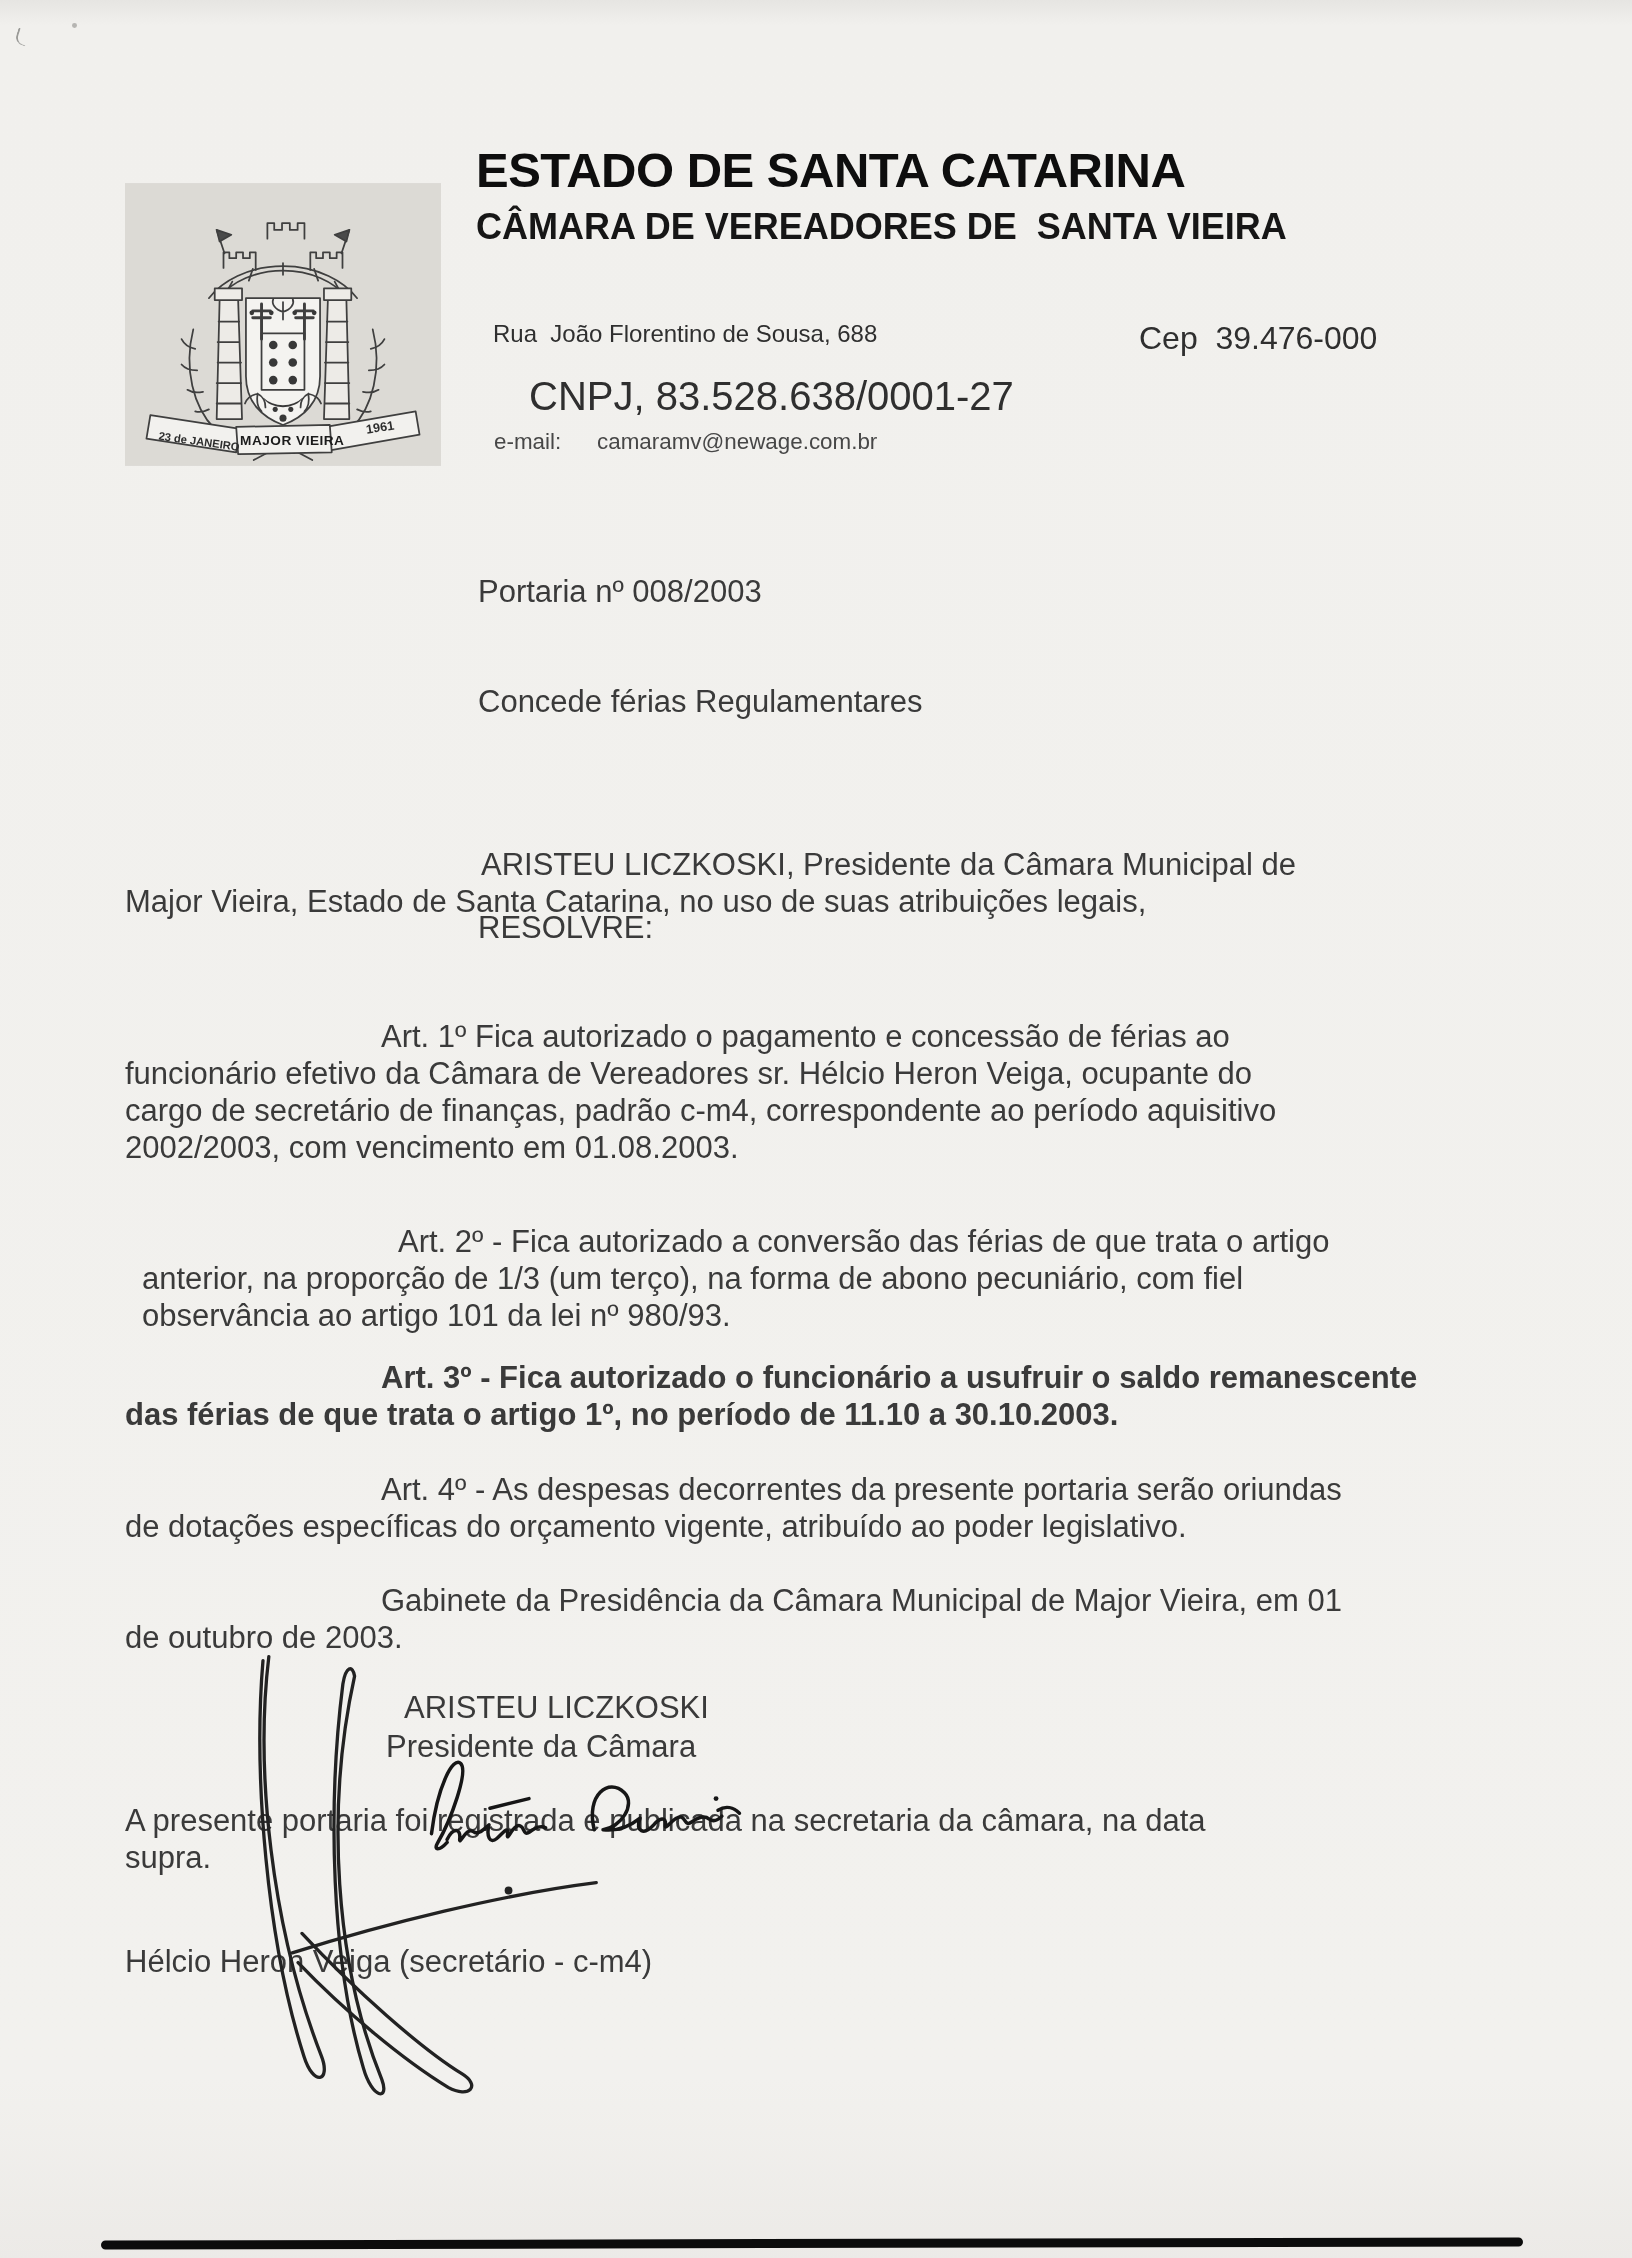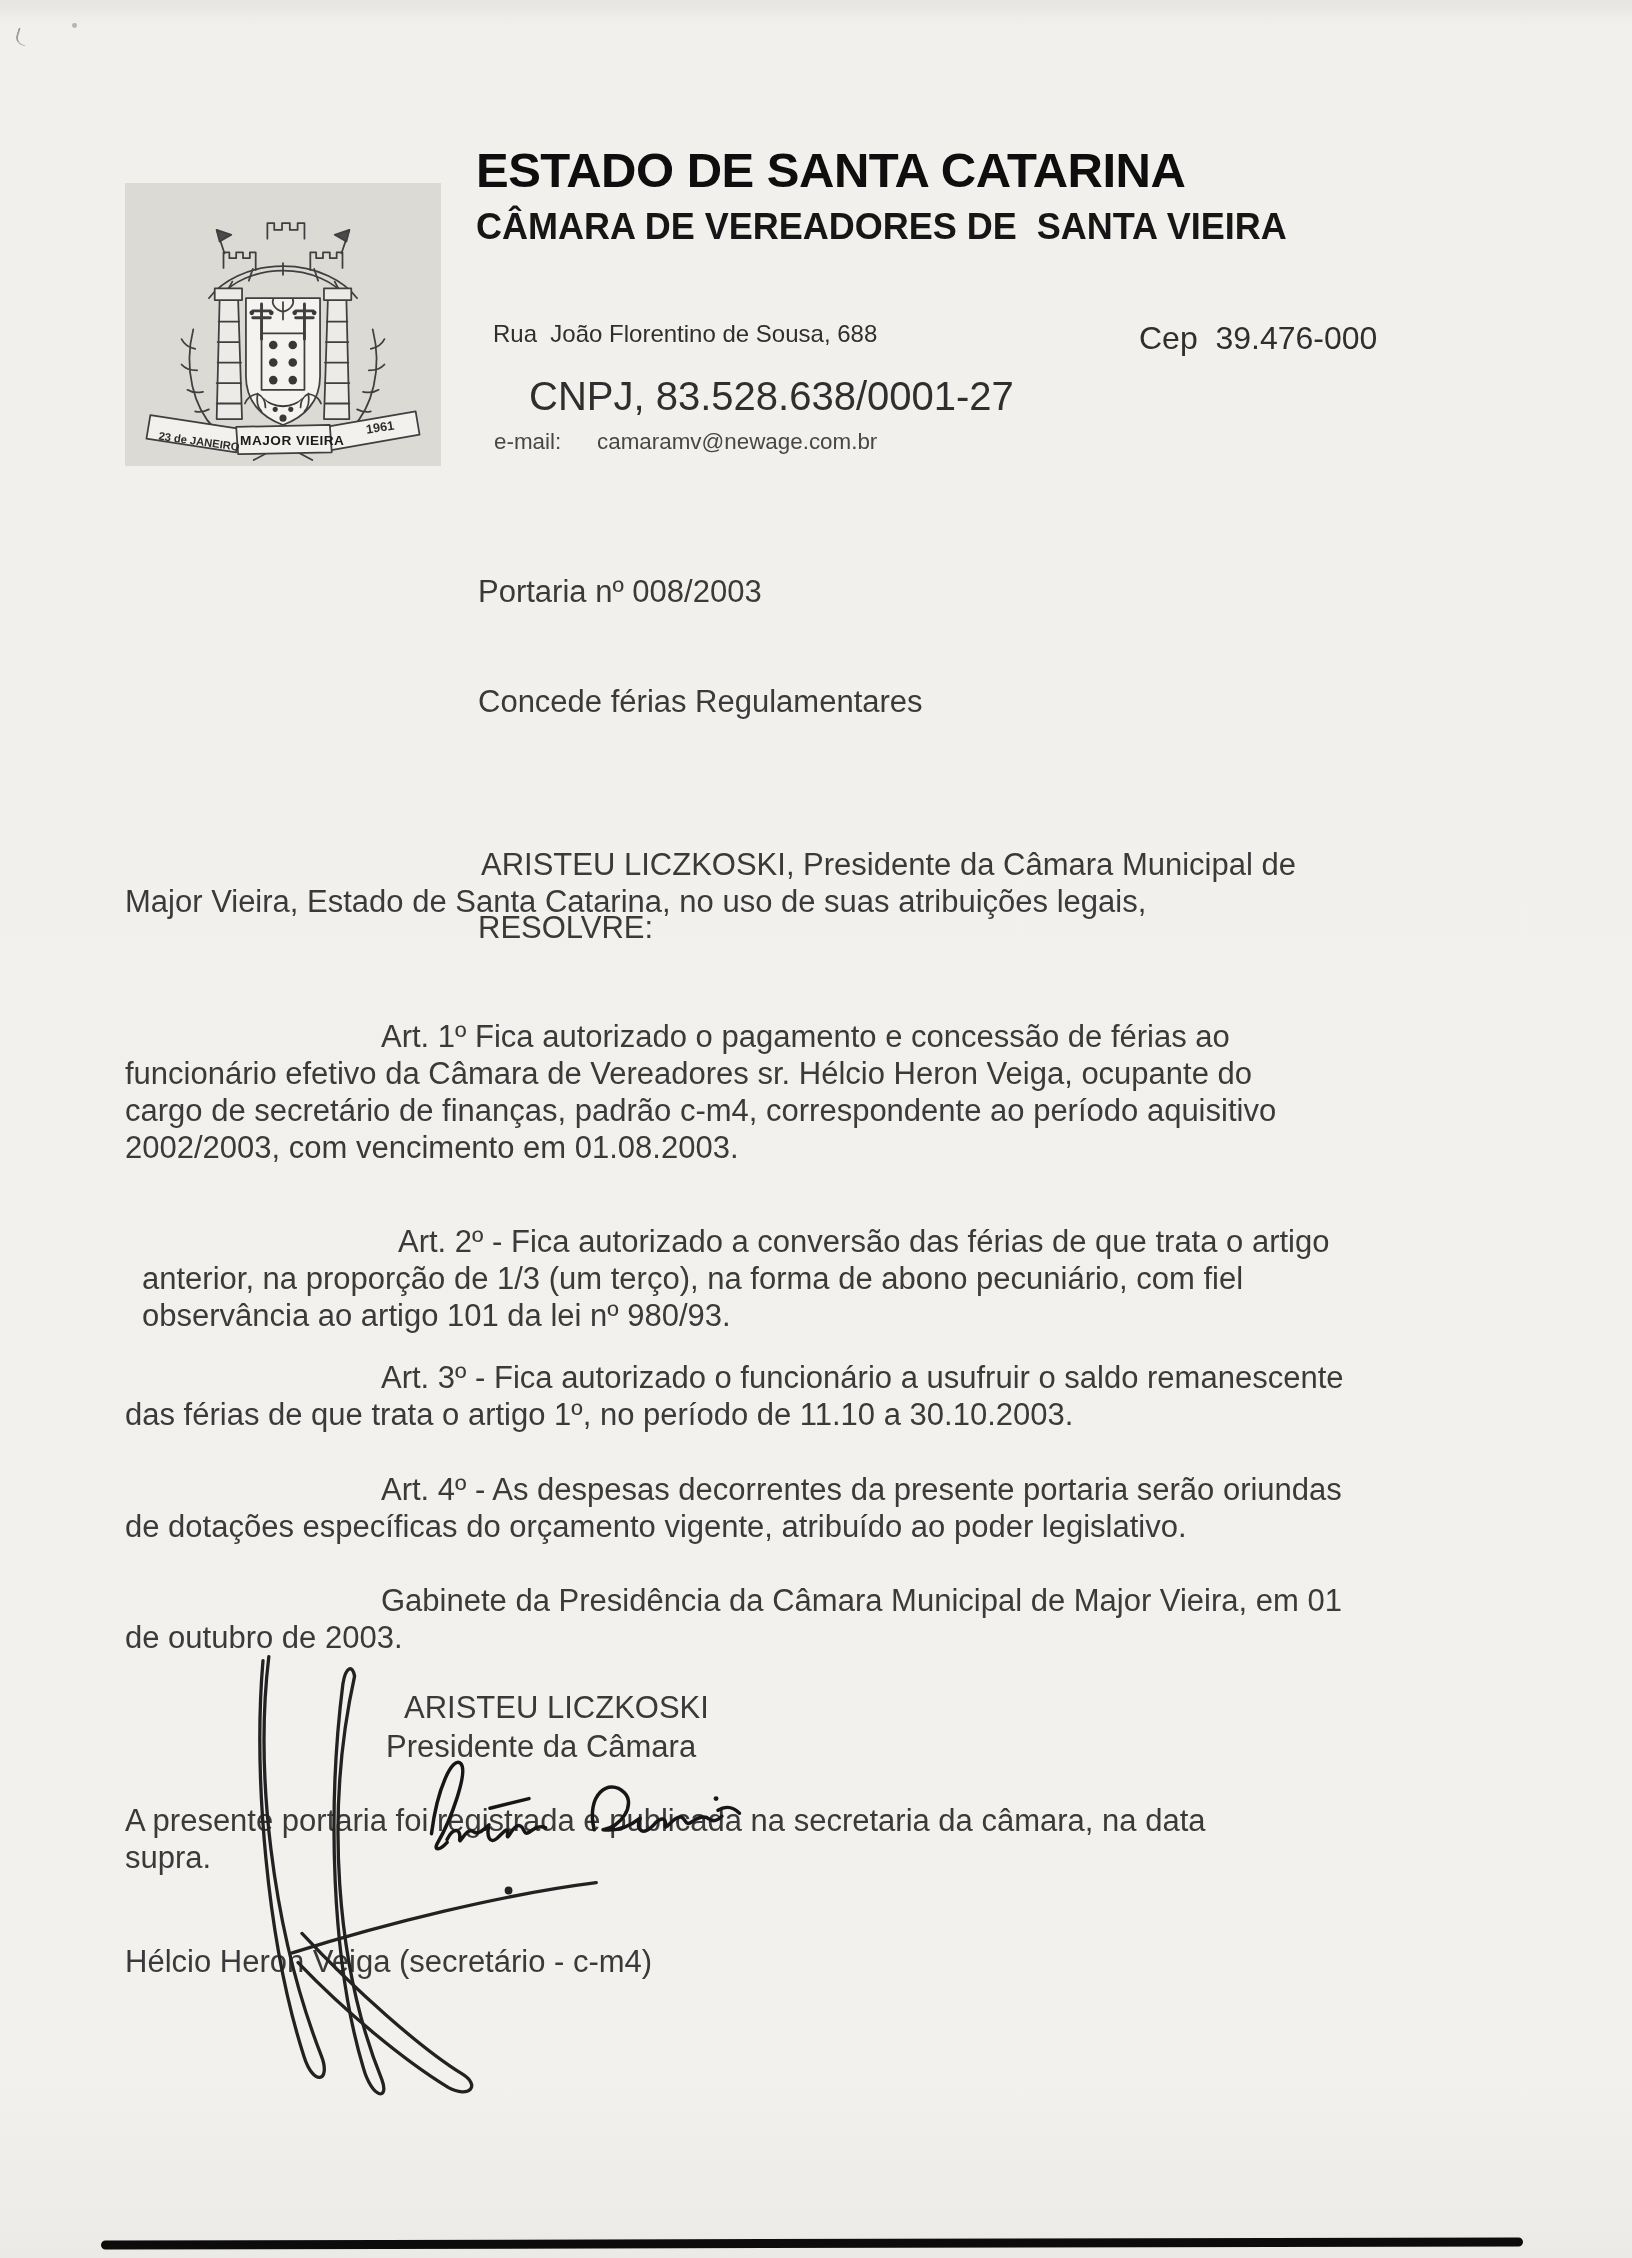--- a/index.html
+++ b/index.html
@@ -43,21 +43,21 @@
   .para  { width: 1412px; white-space: pre-line; }
   .ind-art { text-indent: 256px; }
   .ind-pre { text-indent: 356px; margin-top: 44px; }
 
   #portaria     { left: 478px; top: 573px; }
   #subject      { left: 478px; top: 683px; }
   #preamble     { left: 125px; top: 802px; }
   #resolve      { left: 478px; top: 909px; }
   #art1         { left: 125px; top: 1018px; }
   #art2         { left: 125px; top: 1223px; margin-left: 17px; }
-  #art3         { left: 125px; top: 1359px; }
+  #art3         { left: 125px; top: 1359px; font-weight: bold; }
   #art4         { left: 125px; top: 1471px; }
   #gabinete     { left: 125px; top: 1582px; }
   #signer-name  { left: 404px; top: 1689px; }
   #signer-title { left: 386px; top: 1728px; }
   #registration { left: 125px; top: 1802px; }
   #secretary    { left: 125px; top: 1943px; }
 
   .sig-president { left: 375px; top: 1744px; width: 419px; height: 115px; }
   .sig-secretary { left: 210px; top: 1643px; width: 410px; height: 458px; }
 </style>

